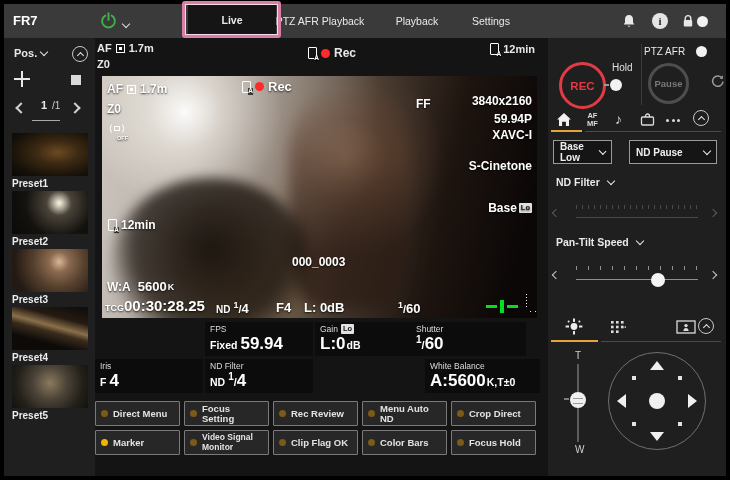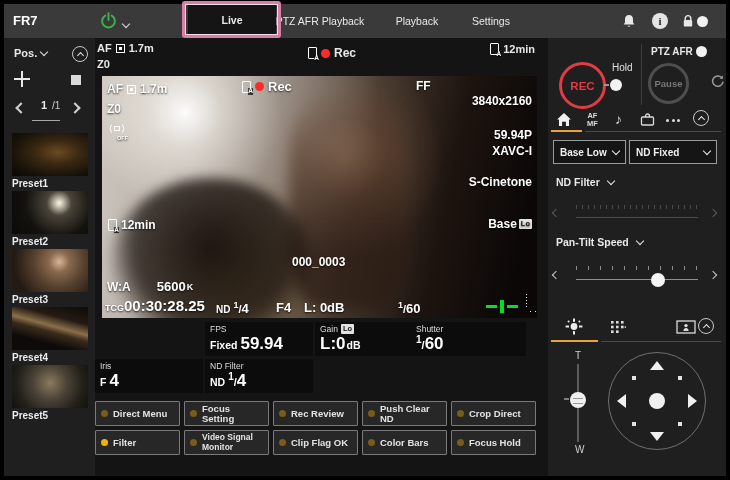--- a/index.html
+++ b/index.html
@@ -260,45 +260,45 @@
     <div class="ovl" style="left:5px;top:26px;font-size:12px">Z0</div>
     <div class="ovl" style="left:7px;top:47px">
       <svg width="16" height="13" viewBox="0 0 16 13" fill="none" stroke="#fff" stroke-width="1">
           <path d="M2.5 1.5a7 7 0 0 0 0 8"></path>
           <path d="M13.5 1.5a7 7 0 0 1 0 8"></path>
           <rect x="5.5" y="3.5" width="5" height="4"></rect>
         </svg>
       <b class="ssoff">OFF</b>
     </div>
 
-    <div class="ovl" style="left:314px;top:3px;font-size:12px">FF</div>
+    <div class="ovl" style="left:314px;top:21px;font-size:12px">FF</div>
     <div class="ovl" style="right:5px;top:18px;font-size:12px;text-align:right">
       <div>3840x2160</div>
-      <div style="margin-top:20px">59.94P</div>
+      <div style="margin-top:4px">59.94P</div>
       <div style="margin-top:2px">XAVC-I</div>
       <div style="margin-top:17px">S-Cinetone</div>
       <div style="margin-top:28px;display:flex;justify-content:flex-end;align-items:center;gap:2px">
         <span>Base</span>
         <span class="badge">Lo</span>
       </div>
     </div>
 
     <div class="ovl rowf" style="left:6px;top:142px;font-size:12px">
       <span class="mic">
           <i></i>
           <b>A</b>
         </span>
       <span>12min</span>
     </div>
 
     <div class="ovl" style="left:190px;top:179px;font-size:12px">000_0003</div>
 
     <div class="ovl rowf" style="left:5px;top:203px;font-size:12px">
       <span>W:A</span>
-      <span style="font-size:13px;margin-left:22px">5600</span>
+      <span style="font-size:13px;margin-left:3px">5600</span>
       <span style="font-size:9px;margin-left:-3px">K</span>
     </div>
 
     <div class="ovl" style="left:3px;top:221px">
       <span style="font-size:9px">TCG</span><span style="font-size:15px">00:30:28.25</span>
     </div>
     <div class="ovl" style="left:114px;top:224px">
       <span style="font-size:10px">ND</span>
       <span class="fnum">1</span><span class="fsl">/</span><span style="font-size:13px">4</span>
     </div>
@@ -358,46 +358,55 @@
     </div>
     <div class="scell" style="left:110px;top:37px;width:108px">
       <div class="clabel">
           <span>ND Filter</span>
         </div>
       <div class="cval">
           <span class="sm">ND</span>
           <span><span class="fnum">1</span><span class="fsl">/</span><span>4</span></span>
         </div>
     </div>
+    <div class="scell" style="left:330px;top:37px;width:115px">
+      <div class="clabel">
+          <span>White Balance</span>
+        </div>
+      <div class="cval">
+          <span>A:5600</span>
+          <span class="sm" style="margin-left:-2px">K,T±0</span>
+        </div>
+    </div>
   </div>
 
   <div class="assign">
     <div class="abtn" style="left:0;top:0">
         <i class="adot"></i>
         <span>Direct Menu</span>
       </div>
     <div class="abtn" style="left:89px;top:0">
         <i class="adot"></i>
         <span>Focus Setting</span>
       </div>
     <div class="abtn" style="left:178px;top:0">
         <i class="adot"></i>
         <span>Rec Review</span>
       </div>
     <div class="abtn" style="left:267px;top:0">
         <i class="adot"></i>
-        <span>Push Clear ND</span>
+        <span>Menu Auto ND</span>
       </div>
     <div class="abtn" style="left:356px;top:0">
         <i class="adot"></i>
         <span>Crop Direct</span>
       </div>
     <div class="abtn on" style="left:0;top:29px">
         <i class="adot"></i>
-        <span>Filter</span>
+        <span>Marker</span>
       </div>
     <div class="abtn" style="left:89px;top:29px;font-size:8.5px">
         <i class="adot"></i>
         <span style="white-space:normal">Video Signal Monitor</span>
       </div>
     <div class="abtn" style="left:267px;top:29px">
         <i class="adot"></i>
         <span>Color Bars</span>
       </div>
     <div class="abtn" style="left:178px;top:29px">
@@ -413,21 +422,21 @@
   <aside class="rpanel">
     <div class="recring">
         <span>REC</span>
       </div>
     <span class="abs" style="left:56px;top:46px;width:5px;height:2px;background:#9a9a9a"></span>
     <span class="abs" style="left:64px;top:24px;font-size:10px;color:#e0e0e0">Hold</span>
     <span class="abs switch" style="left:61px;top:40px;width:30px;height:14px"><i style="width:12px;height:12px"></i></span>
 
     <span class="vdiv"></span>
 
-    <span class="abs" style="left:103px;top:8px;font-size:10px;font-weight:bold">PTZ AFR</span>
+    <span class="abs" style="left:96px;top:8px;font-size:10px;font-weight:normal">PTZ AFR</span>
     <span class="abs switch" style="left:147px;top:7px"><i></i></span>
     <div class="pausering">
         <span>Pause</span>
       </div>
     <span class="abs" style="left:162px;top:36px">
       <svg width="15" height="15" viewBox="0 0 15 15">
           <path d="M12.2 4.3A5.2 5.2 0 1 0 13 7.6" fill="none" stroke="#9a9a9a" stroke-width="1.5"></path>
           <path d="M12.9 1.2v3.6H9.5z" fill="#9a9a9a"></path>
         </svg>
     </span>
@@ -454,26 +463,26 @@
         <i></i>
         <i></i>
       </span>
     <span class="abs circbtn" style="left:145px;top:72px">
         <i class="chv up"></i>
       </span>
     <span class="ulor" style="left:3px;top:92px;width:31px"></span>
     <span class="uldim" style="left:37px;top:93px;width:136px"></span>
 
     
-    <div class="ddl" style="left:5px;width:73px">
+    <div class="ddl" style="left:5px;width:59px">
       <span>Base Low</span>
         <i class="chv down" style="margin-top:-3px"></i>
     </div>
     <div class="ddl" style="left:81px;width:88px">
-      <span>ND Fixed</span>
+      <span>ND Pause</span>
         <i class="chv down" style="margin-top:-3px"></i>
     </div>
 
     
     <div class="lblrow" style="left:8px;top:138px">
       <span>ND Filter</span>
         <i class="chv down" style="margin-top:-3px"></i>
     </div>
     <span class="schv dim abs" style="left:5px;top:168px"><i class="chv left"></i></span>
     <span class="ticks dim" style="top:167px"></span>

